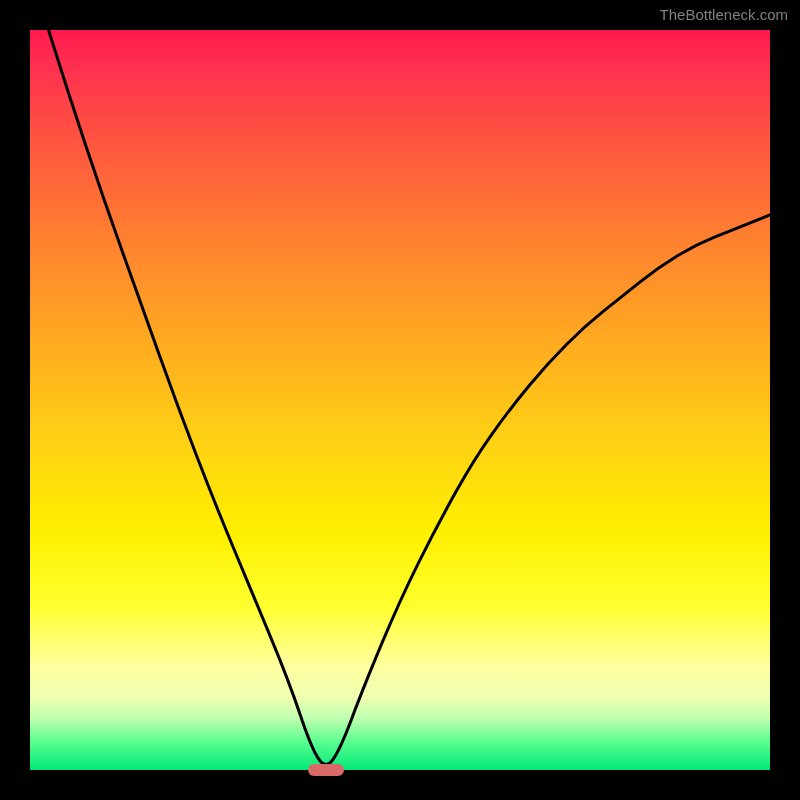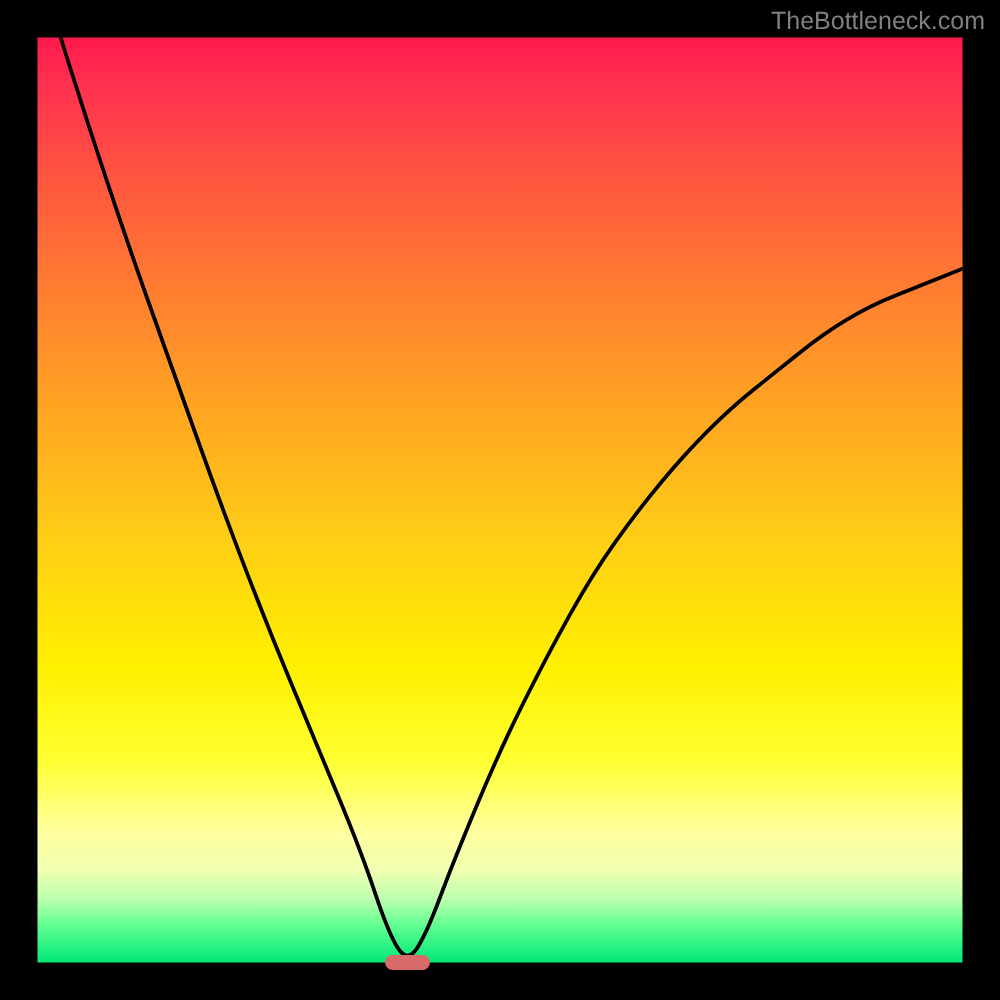--- a/index.html
+++ b/index.html
@@ -31,21 +31,21 @@
       #c0ffb0 93%,
       #60ff90 96%,
       #00e878 100%
     );
   }
   .watermark {
     position: absolute;
     top: 6px;
     right: 12px;
     color: #808080;
-    font-size: 20px;
+    font-size: 15px;
     z-index: 10;
   }
   .curve-svg {
     position: absolute;
     left: 0;
     top: 0;
     width: 740px;
     height: 740px;
     z-index: 2;
   }

